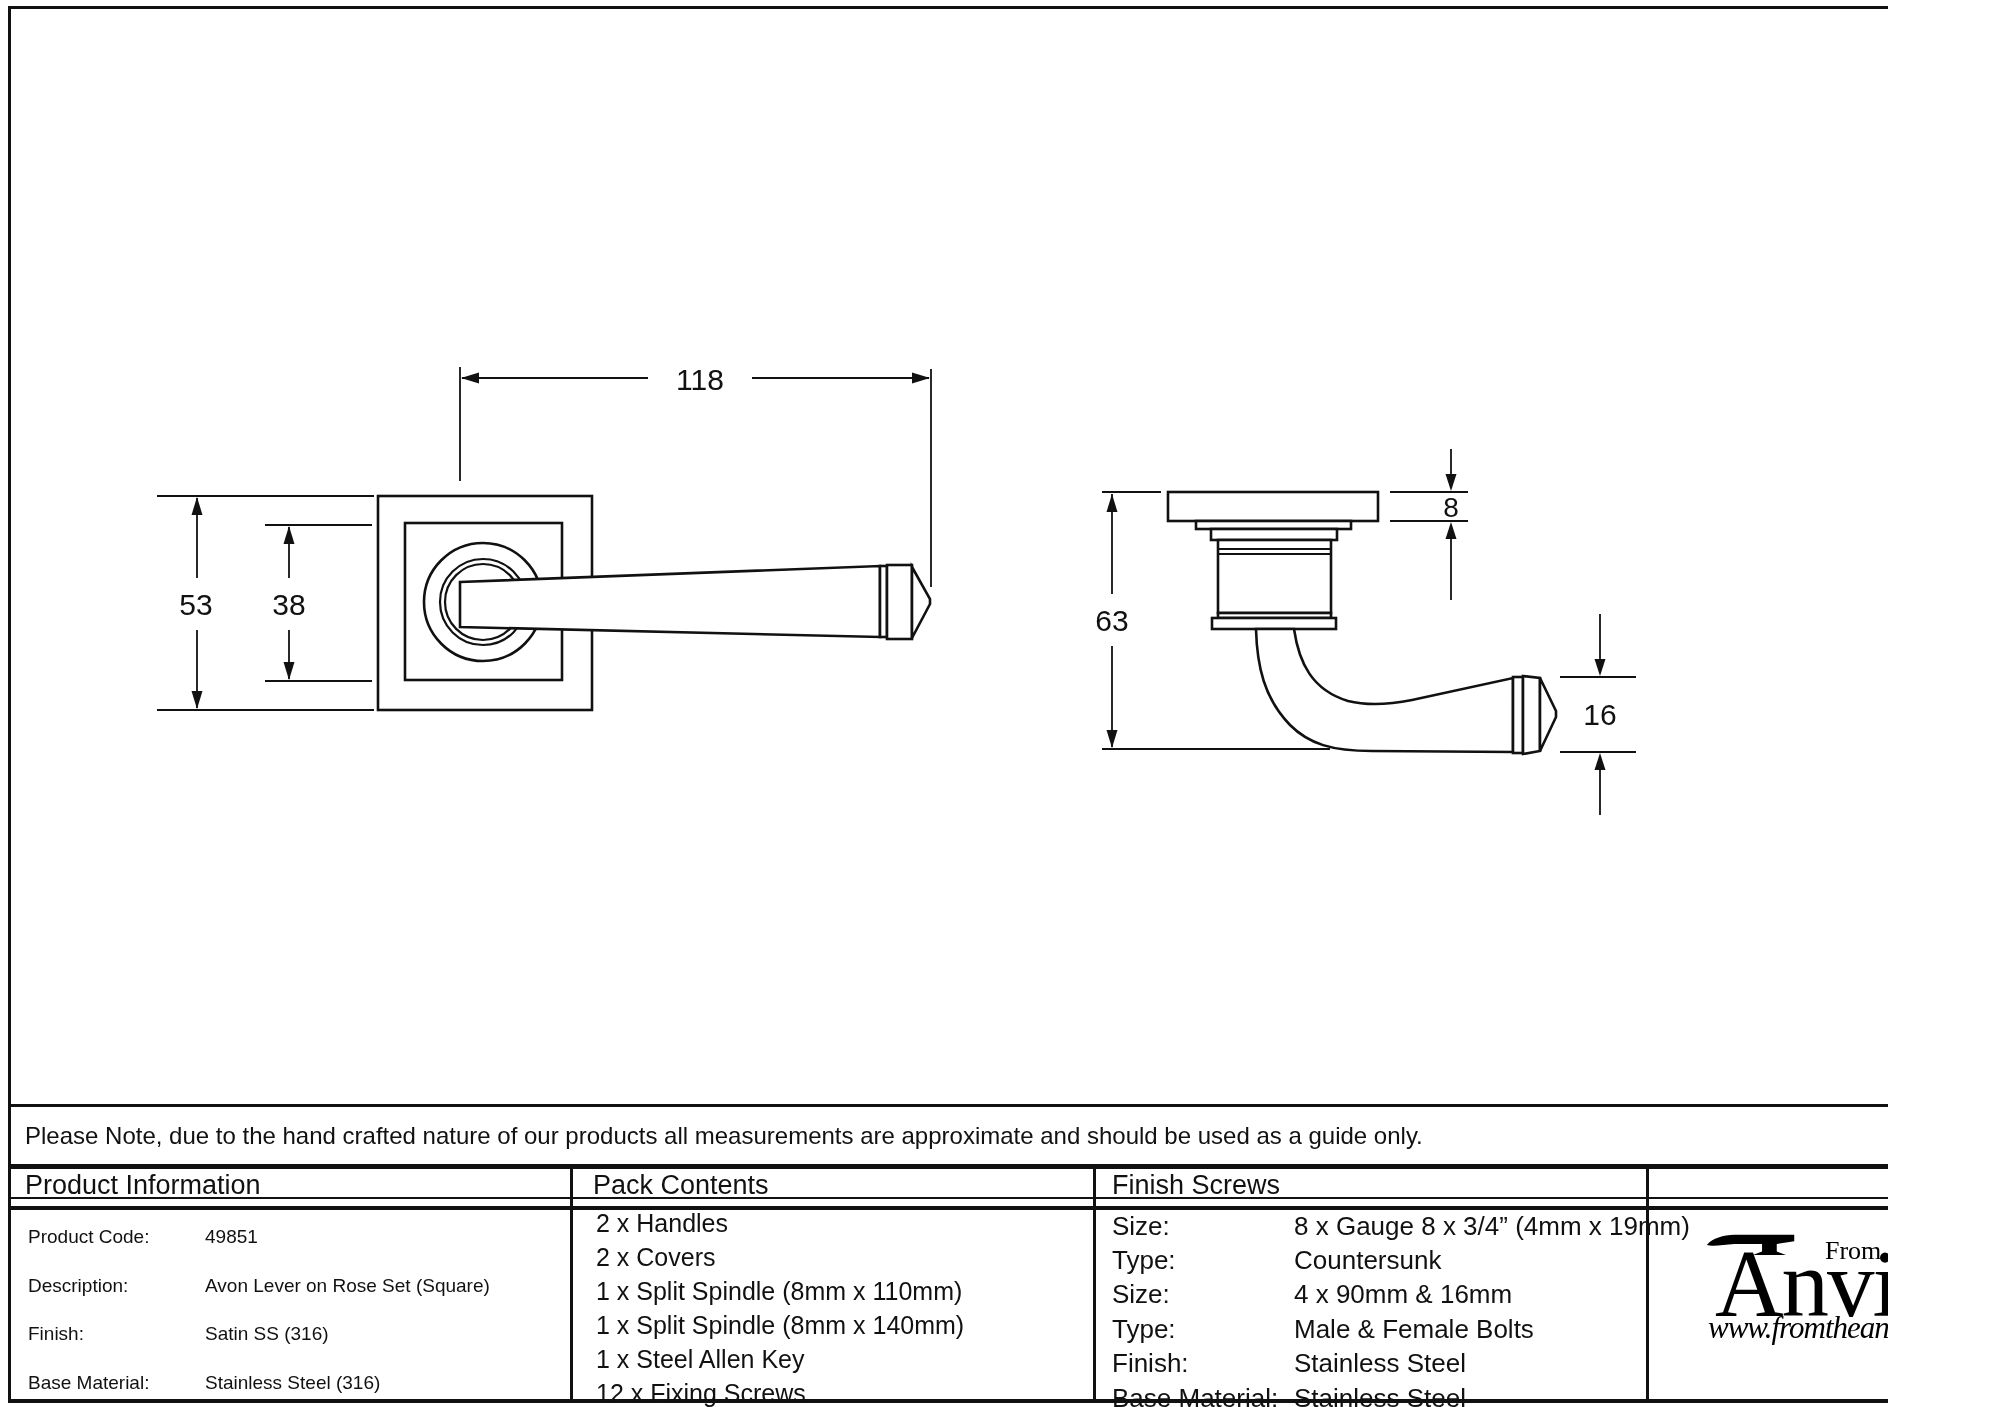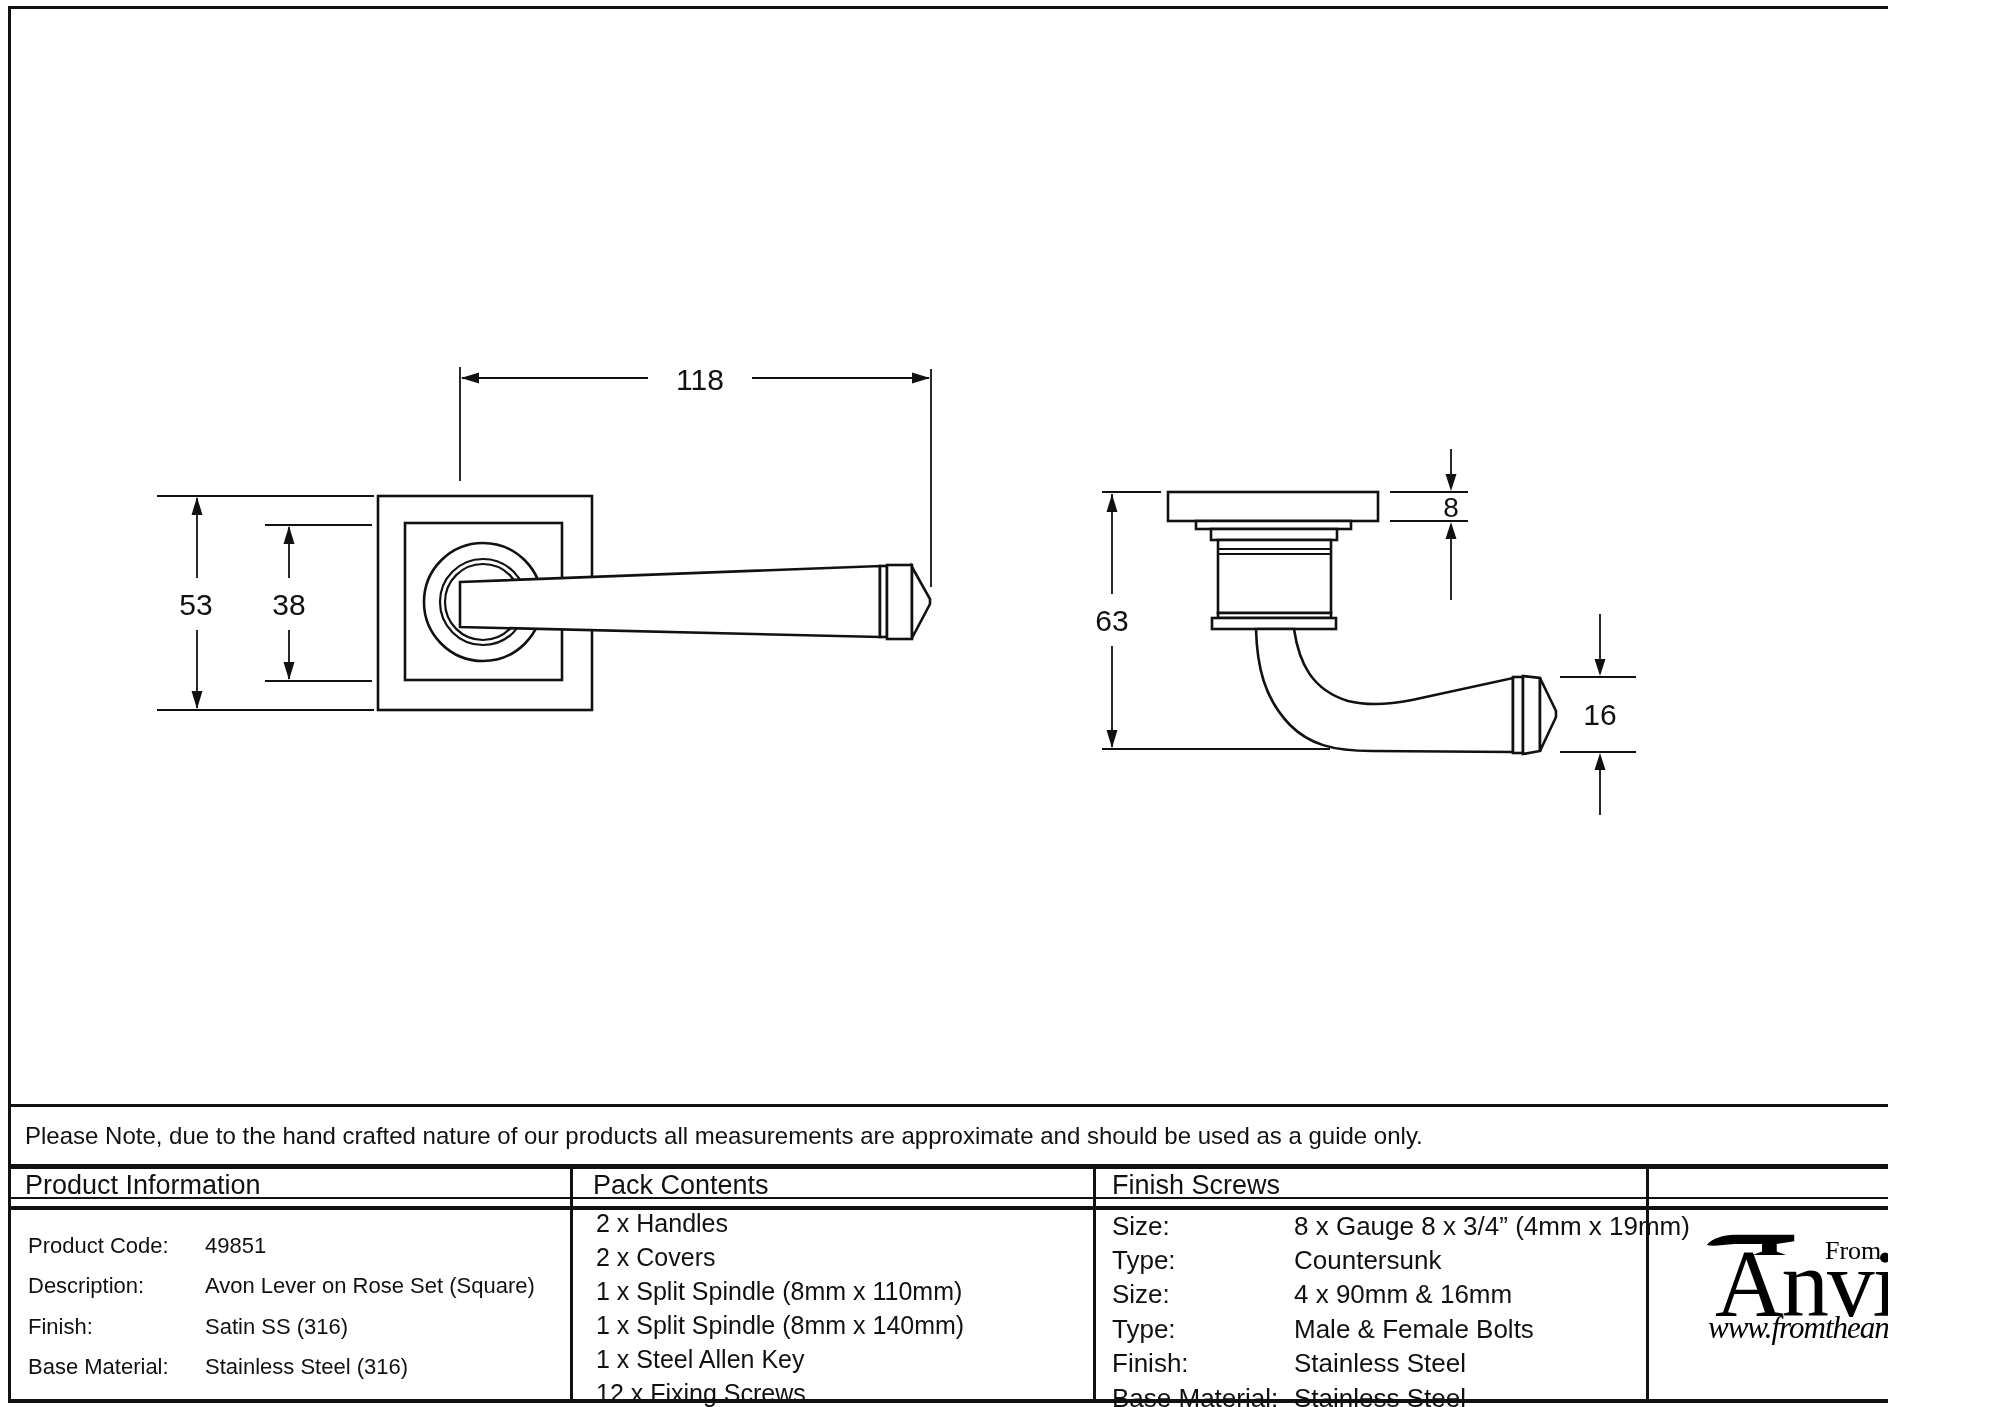--- a/index.html
+++ b/index.html
@@ -13,21 +13,21 @@
     font-family:"Liberation Sans", sans-serif; font-size:30px; fill:#111;
     text-anchor:middle; dominant-baseline:central;
   }
   .draw-line { stroke:#111; stroke-width:2.6; fill:none; }
   .draw-fill { stroke:#111; stroke-width:2.6; fill:#ffffff; }
   .dim-line { stroke:#111; stroke-width:1.8; fill:none; }
   .arrow { fill:#111; stroke:none; }
   .note-text { font-size:24px; line-height:33px; white-space:nowrap; }
   .th { font-size:27px; line-height:27px; white-space:nowrap; }
   .col { position:absolute; }
-  .c1row { display:flex; height:40.5px; align-items:flex-end; font-size:22px; white-space:nowrap; }
+  .c1row { display:flex; height:40.5px; align-items:flex-start; font-size:19px; white-space:nowrap;margin-top:8px; }
   .c1row .lbl { width:177px; flex:0 0 177px; }
   .c2row { display:flex; height:34px; align-items:center; font-size:25px; white-space:nowrap; }
   .c3row { display:flex; height:34.4px; align-items:center; font-size:26px; white-space:nowrap;gap:8px; }
   .c3row .lbl { width:174px; flex:0 0 174px; }
   .logo { position:absolute; left:1655px; top:1222px; width:320px; height:140px; font-family:"Liberation Serif", serif; }
   .logo .brand { position:absolute; left:60px; top:15px; font-size:95px; line-height:95px; letter-spacing:-2px; color:#000; }
   .logo .fromthe { position:absolute; left:170px; top:14px; font-size:26px; color:#000; }
   .logo .dia { position:absolute; left:243px; top:20px; font-size:14px; color:#000; }
   .logo .reg { position:absolute; left:276px; top:0px; font-size:18px; color:#000; }
   .logo .url { position:absolute; left:53px; top:88px; font-size:31px; font-style:italic; letter-spacing:-1px; color:#000; white-space:nowrap; }

